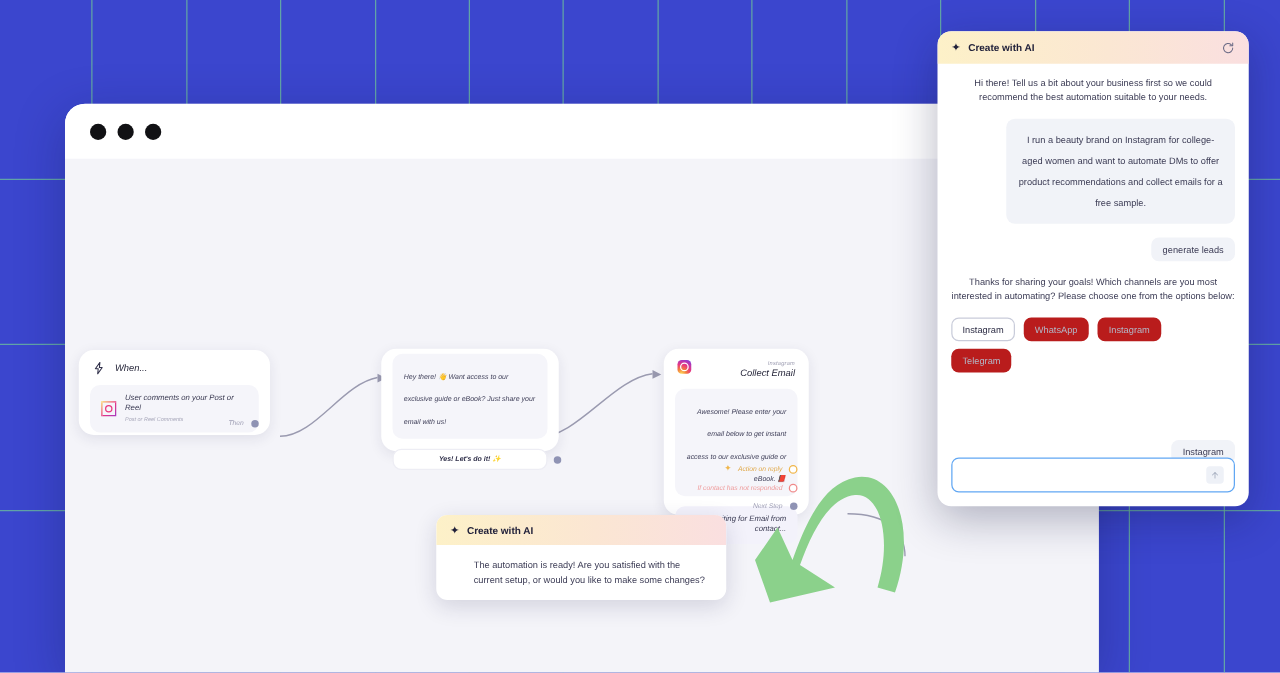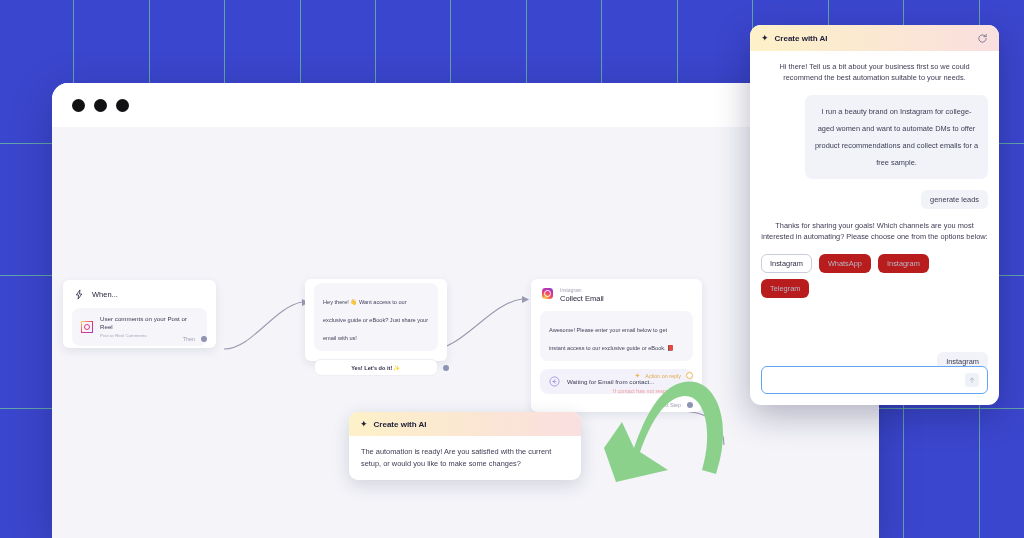--- a/index.html
+++ b/index.html
@@ -18,21 +18,21 @@
   #app-window{
     position:absolute;left:52px;top:83px;width:827px;height:455px;
     background:#ffffff;border-radius:16px 16px 0 0;overflow:hidden;
     box-shadow:0 10px 40px rgba(16,20,60,.28);
   }
   #window-titlebar{height:44px;background:#fff;display:flex;align-items:center;padding-left:20px;gap:9px;}
   .dot{width:13px;height:13px;border-radius:50%;background:#111114;}
   #canvas{position:absolute;left:0;right:0;top:44px;bottom:0;background:#F4F4F9;}
 
   
-  .node{position:absolute;background:#fff;border-radius:6px;box-shadow:0 3px 10px rgba(30,34,80,.09);}
+  .node{position:absolute;background:#fff;border-radius:12px;box-shadow:0 3px 10px rgba(30,34,80,.09);font-style:italic;}
   .node-head{display:flex;align-items:center;gap:7px;padding:9px 11px 4px 11px;}
   .node-brand{font-size:4.5px;color:#9b9bb0;letter-spacing:.2px;line-height:6px;}
   .node-title{font-size:7.5px;color:#26263a;font-weight:400;line-height:9px;}
   .node-inner{
     margin:4px 9px 8px 9px;background:#F5F5FA;border-radius:8px;padding:7px 9px;
   }
   .node-inner-title{font-size:6.2px;color:#3a3a52;line-height:8px;}
   .node-inner-sub{font-size:4.4px;color:#a9a9bb;margin-top:1.5px;line-height:6px;}
   .msg-text{font-size:5.6px;color:#43435c;line-height:8.4px;}
   .btn-row{
@@ -62,21 +62,21 @@
   
   #ai-card{
     position:absolute;left:349px;top:412px;width:232px;border-radius:9px;overflow:hidden;
     background:#fff;box-shadow:0 5px 18px rgba(30,34,80,.16);
   }
   .ai-head{
     height:24px;display:flex;align-items:center;gap:6px;padding:0 11px;
     background:linear-gradient(90deg,#FDF1C8 0%,#FBE6D3 55%,#FADFE0 100%);
   }
   .ai-head-title{font-size:8px;font-weight:bold;color:#21213a;}
-  .ai-body{padding:10px 12px 11px 12px;}
+  .ai-body{padding:10px 12px 11px 12px;margin-left:18px;}
   .ai-text{font-size:7.4px;color:#3c3c55;line-height:11.6px;}
   .ai-actions{display:flex;gap:9px;margin-top:11px;}
   .ai-btn{
     flex:1;height:20px;border-radius:5px;display:flex;align-items:center;justify-content:center;
     font-size:7.6px;font-weight:bold;cursor:pointer;
   }
   .ai-btn.secondary{background:#fff;border:1px solid #e3e3ec;color:#23233c;}
   .ai-btn.primary{background:#1682F5;color:#fff;}
 
   
@@ -193,21 +193,21 @@
     <div class="node" style="left:253px;top:152px;width:142px;height:82px;">
       <div class="node-inner">
         <span class="msg-text">Hey there! 👋 Want access to our exclusive guide or eBook? Just share your email with us!</span>
       </div>
       <div class="btn-row">
         <span>Yes! Let's do it! ✨</span>
         <span class="port" style="right:-12px;top:4.5px;"></span>
       </div>
     </div>
 
-    <div class="node" style="left:479px;top:152px;width:171px;height:133px;">
+    <div class="node" style="left:479px;top:152px;width:116px;height:133px;text-align:right;">
       <div class="node-head" style="align-items:flex-start;">
         <span class="ig-icon">
             <i></i>
           </span>
         <span style="flex:1">
           <span class="node-brand" style="display:block">Instagram</span>
           <span class="node-title" style="display:block">Collect Email</span>
         </span>
       </div>
       <div class="node-inner">

